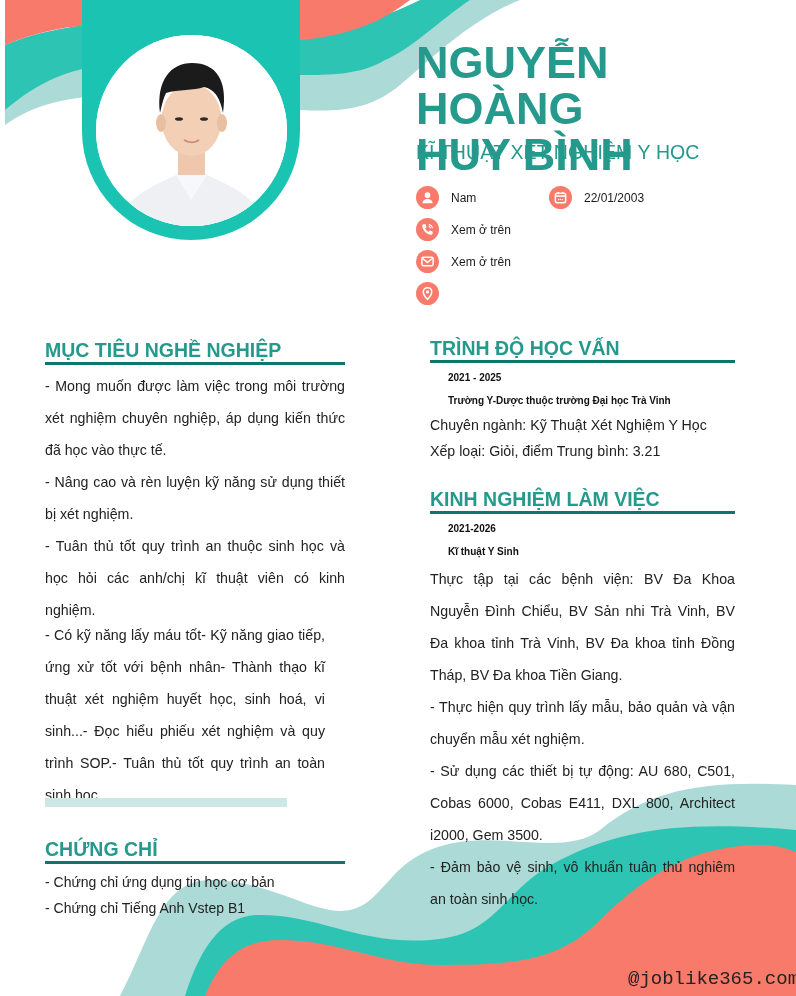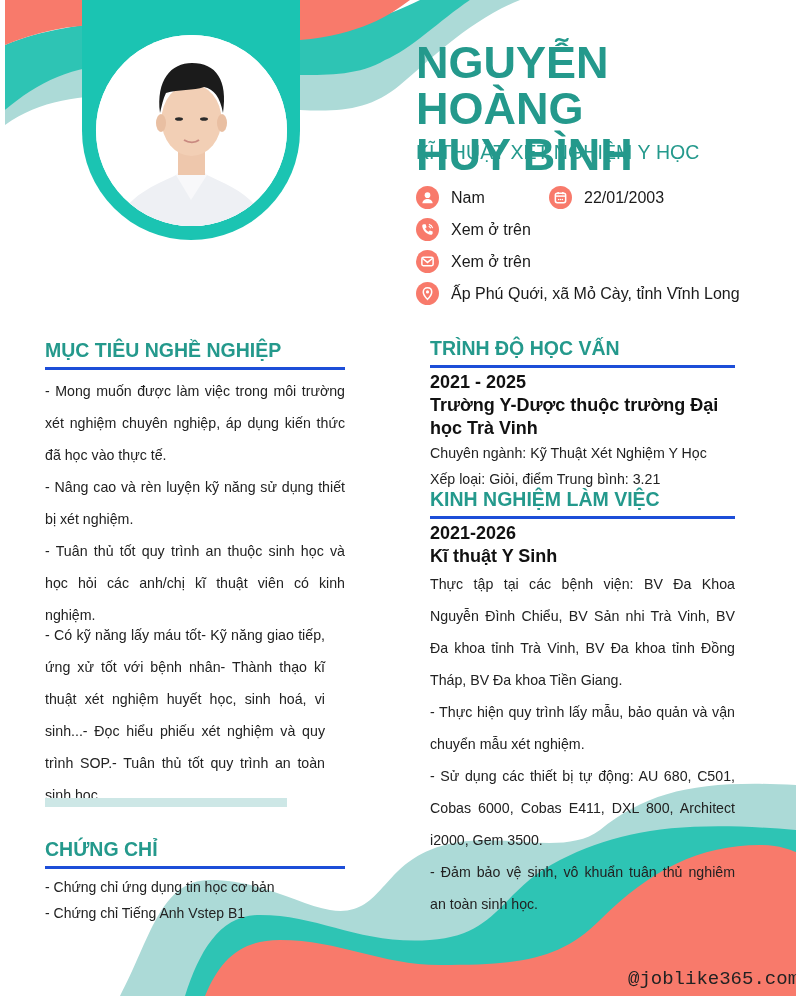--- a/index.html
+++ b/index.html
@@ -18,35 +18,35 @@
 
   .name {
     position: absolute; left: 416px; top: 40px; width: 370px;
     font-family: "Liberation Sans", sans-serif; font-weight: bold;
     font-size: 45px; line-height: 46px; color: #24998c; z-index: 3;
   }
   .title {
     position: absolute; left: 416px; top: 141px;
     font-size: 19.5px; color: #24998c; z-index: 3; letter-spacing: 0.1px;
   }
-  .contact { position: absolute; z-index: 3; display: flex; align-items: center; font-size: 16px; color: #1a1a1a; justify-content: center; }
+  .contact { position: absolute; z-index: 3; display: flex; align-items: center; font-size: 12px; color: #1a1a1a; justify-content: center; }
   .contact .ico {
     width: 23px; height: 23px; border-radius: 50%; background: #f87a6b;
     display: inline-flex; align-items: center; justify-content: center; margin-right: 12px;
   }
   .contact .ico svg { width: 15px; height: 15px; }
 
   .section { position: absolute; z-index: 3; }
   .sec-head {
-    font-weight: bold; font-size: 19.5px; color: #24998c; padding-bottom: 5px;
-    border-bottom: 3px solid #1d4ed8; padding-left: 0; white-space: nowrap;
+    font-weight: bold; font-size: 19.5px; color: #24998c; 
+    border-bottom: 3px solid #0f766e; padding-left: 0; white-space: nowrap;
   }
   .para { font-size: 14.2px; line-height: 32px; color: #222; text-align: justify; }
   .para p { margin: 0; }
-  .bold-line { font-weight: bold; font-size: 18px; line-height: 23px; color: #111; }
+  .bold-line { font-weight: bold; font-size: 10px; line-height: 23px; color: #111; margin-left: 18px; }
   .plain-line { font-size: 14.2px; line-height: 26px; color: #222; }
   .cert-line { font-size: 14px; line-height: 26px; color: #222; }
 
   .skill-bar { position: absolute; left: 45px; top: 798px; width: 242px; height: 9px; background: #cde7e6; z-index: 3; }
   .watermark {
     position: absolute; left: 628px; top: 968px; z-index: 3;
     font-family: "Liberation Mono", "DejaVu Sans Mono", monospace; font-size: 19px; color: #222;
   }
 </style>
 </head>
@@ -135,21 +135,20 @@
   </span>
   <span>Xem ở trên</span>
 </div>
 <div class="contact" style="left:416px; top:282px;">
   <span class="ico">
     <svg viewBox="0 0 16 16">
         <path d="M8,1.8 C5.3,1.8 3.5,3.8 3.5,6.3 C3.5,9.5 8,14.2 8,14.2 C8,14.2 12.5,9.5 12.5,6.3 C12.5,3.8 10.7,1.8 8,1.8 Z" fill="none" stroke="#fff" stroke-width="1.6"></path>
         <circle cx="8" cy="6.3" r="1.7" fill="#fff"></circle>
       </svg>
   </span>
-  <span>Ấp Phú Quới, xã Mỏ Cày, tỉnh Vĩnh Long</span>
 </div>
 
 <div class="section" style="left:45px; top:339px; width:300px;">
   <div class="sec-head">MỤC TIÊU NGHỀ NGHIỆP</div>
   <div class="para" style="margin-top:5px;">
     <p>- Mong muốn được làm việc trong môi trường xét nghiệm chuyên nghiệp, áp dụng kiến thức đã học vào thực tế.</p>
     <p>- Nâng cao và rèn luyện kỹ năng sử dụng thiết bị xét nghiệm.</p>
     <p>- Tuân thủ tốt quy trình an thuộc sinh học và học hỏi các anh/chị kĩ thuật viên có kinh nghiệm.</p>
   </div>
 </div>

